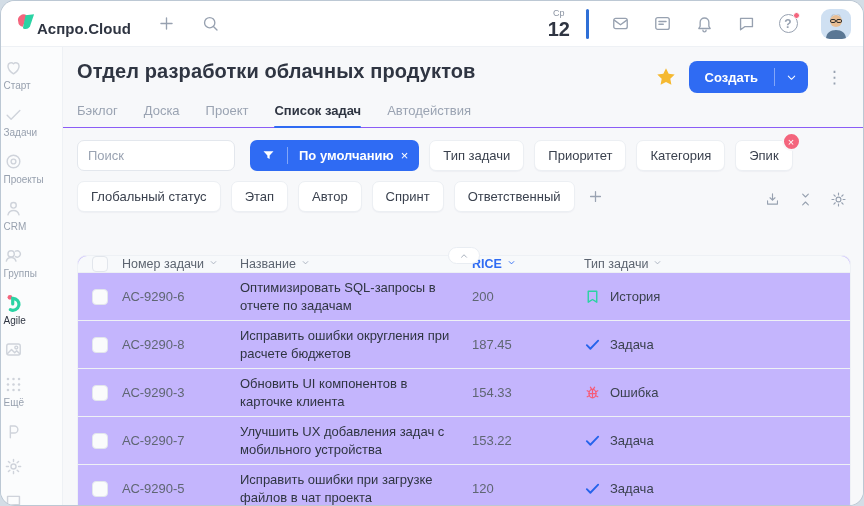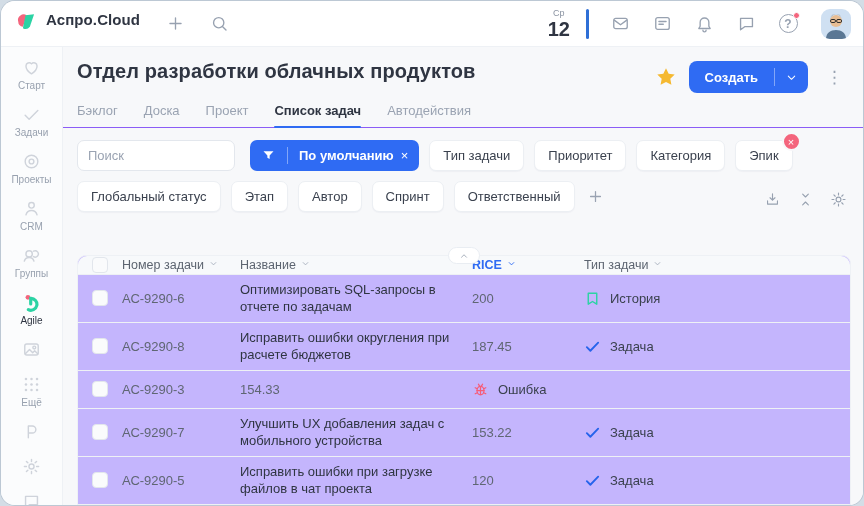--- a/index.html
+++ b/index.html
@@ -2,39 +2,39 @@
 <html><head>
 <meta charset="utf-8">
 <style>
   * { margin:0; padding:0; box-sizing:border-box; }
   html,body { width:864px; height:506px; overflow:hidden; }
   body { background:#d3dde6; font-family:"Liberation Sans", sans-serif; position:relative; }
   .window { position:absolute; inset:1px; border-radius:14px; background:#f7f8fa; overflow:hidden; box-shadow:0 0 0 1px rgba(120,140,160,.25); }
 
   
   .topbar { position:absolute; top:0; left:0; right:0; height:46px; background:#fff; display:flex; align-items:center; padding:0 12px 0 14px; border-bottom:1px solid #eef1f5; z-index:5; }
-  .brand { display:flex; align-items:flex-start; gap:9px; }
+  .brand { display:flex; align-items:flex-end; }
   .brand-name { font-size:15px; font-weight:700; color:#2f3542; letter-spacing:.1px; }
   .tb-icon { width:34px; height:34px; display:flex; align-items:center; justify-content:center; color:#97a1b0; cursor:pointer; border-radius:8px; }
   .tb-icon svg { width:19px; height:19px; stroke:#97a1b0; fill:none; stroke-width:1.7; stroke-linecap:round; stroke-linejoin:round; }
   .tb-left-icons { display:flex; margin-left:18px; gap:10px; }
   .tb-spacer { flex:1; }
   .date-block { text-align:center; line-height:1; margin-right:10px; cursor:pointer; }
   .date-wd { font-size:9px; color:#8a93a2; display:block; margin-bottom:1px; }
   .date-day { font-size:20px; font-weight:600; color:#2f3542; }
   .tb-divider { width:3px; height:30px; background:#2e6fd6; border-radius:2px; margin:0 14px 0 6px; }
   .tb-right { display:flex; align-items:center; gap:8px; }
   .help-wrap { position:relative; }
   .help-circle { width:19px; height:19px; border:1.6px solid #97a1b0; border-radius:50%; color:#97a1b0; font-size:12px; font-weight:700; display:flex; align-items:center; justify-content:center; }
   .help-dot { position:absolute; top:5px; right:5px; width:7px; height:7px; border-radius:50%; background:#f4657d; border:1.5px solid #fff; }
   .avatar { width:30px; height:30px; border-radius:9px; overflow:hidden; margin-left:8px; cursor:pointer; }
 
   
   .sidebar { position:absolute; top:46px; left:0; bottom:0; width:62px; background:#fbfcfd; border-right:1px solid #eef1f5; display:flex; flex-direction:column; align-items:center; padding-top:10px; z-index:4; }
-  .sb-item { width:56px; display:flex; flex-direction:column; align-items:center; gap:3px; margin-bottom:13px; cursor:pointer; }
+  .sb-item { width:56px; display:flex; flex-direction:column; gap:3px; margin-bottom:13px; cursor:pointer; }
   .sb-item .sb-ic { width:20px; height:20px; display:flex; align-items:center; justify-content:center; }
   .sb-item .sb-ic svg { width:19px; height:19px; }
   .sb-item.faded .sb-ic { opacity:.45; }
   .sb-label { font-size:10px; color:#98a1af; }
   .sb-item.active .sb-label { color:#2f3542; }
   .sb-item.nolabel { margin-bottom:15px; }
 
   
   .content { position:absolute; top:46px; left:62px; right:0; bottom:0; background:#f7f8fa; }
   .page-head { display:flex; align-items:flex-start; padding:13px 14px 0 14px; }
@@ -430,20 +430,21 @@
 
       <span class="tlabel">Задача</span>
     </div>
   </div>
 
   <div class="tgrid trow">
     <div class="c-check">
               <span class="checkbox"></span>
             </div>
     <div class="c-num">АС-9290-3</div>
+    <div class="c-title">Обновить UI компонентов в карточке клиента</div>
     <div class="c-rice">154.33</div>
     <div class="c-type">
 
       <span class="ticon t-bug" style="display: inline-flex;">
         <svg viewBox="0 0 24 24" fill="none" stroke="#f65c78" stroke-width="1.7" stroke-linecap="round">
                   <ellipse cx="12" cy="13.5" rx="5" ry="6"></ellipse>
                   <path d="M9 4.5l2 3M15 4.5l-2 3M7 13.5h10M4.5 9.5l3 1.5M19.5 9.5l-3 1.5M4.5 18l3-1.5M19.5 18l-3-1.5M12 8v11"></path>
                 </svg>
       </span>
       <span class="tlabel">Ошибка</span>

